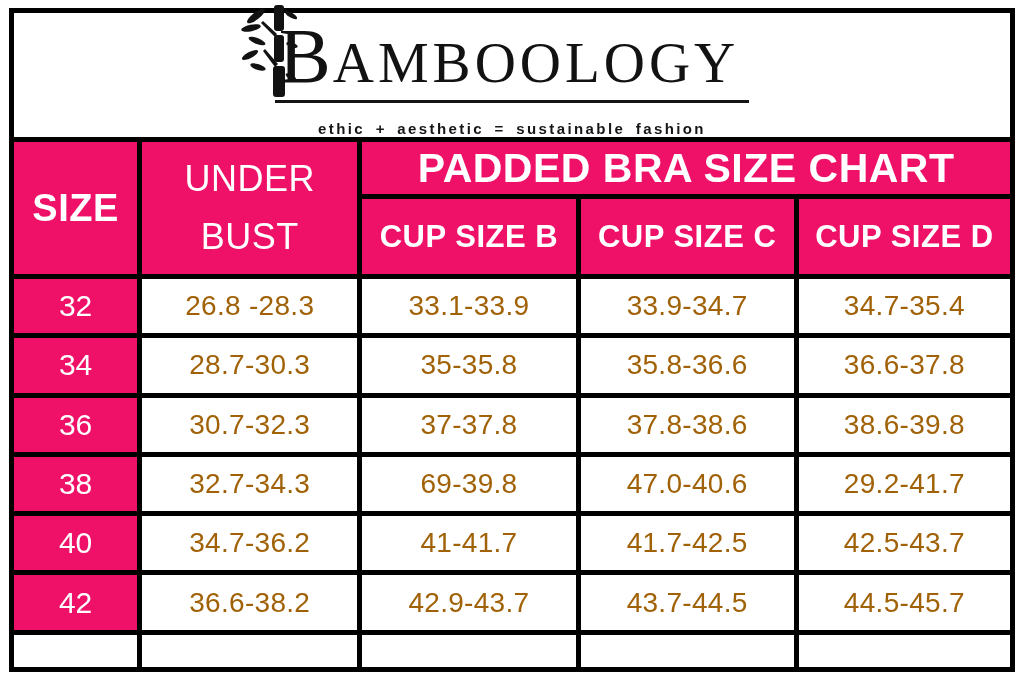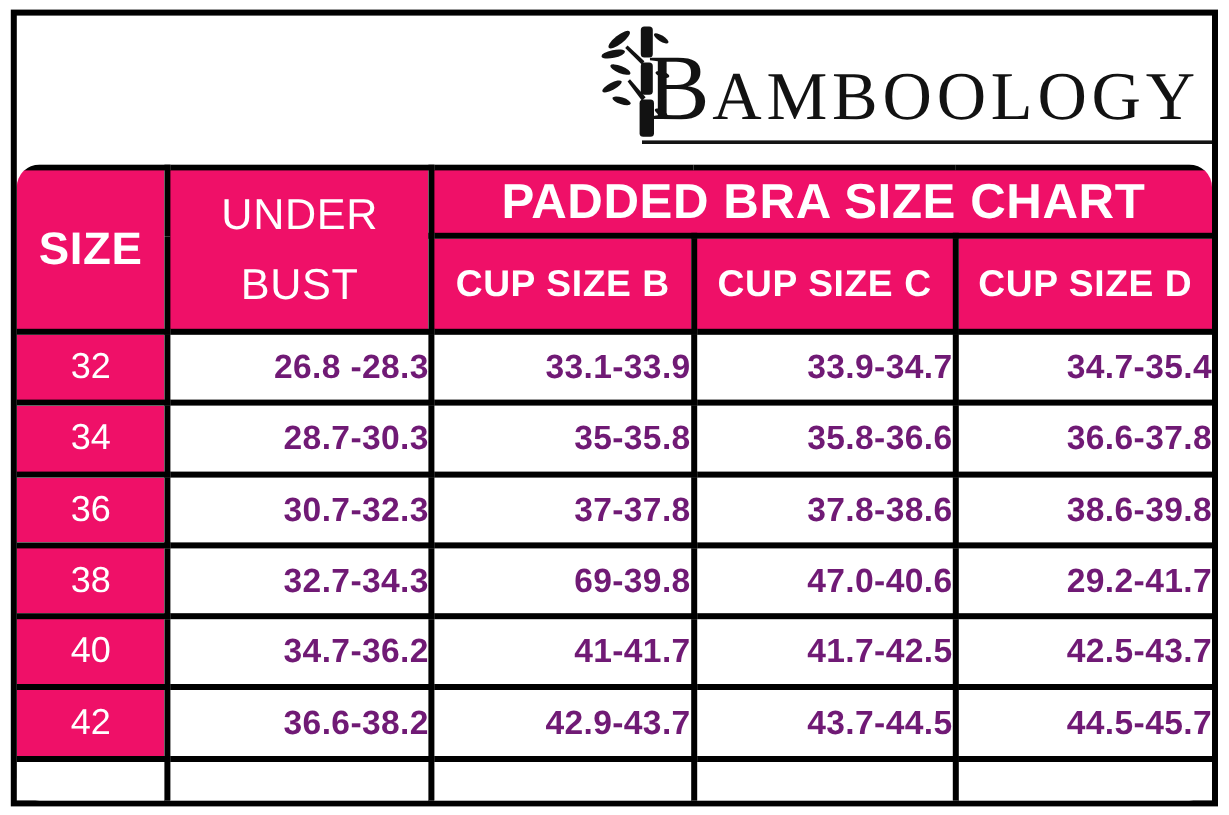--- a/index.html
+++ b/index.html
@@ -11,21 +11,21 @@
   .page { box-sizing: border-box; width: 1024px; height: 679px; padding: 8px 9px 7px 9px; background: #fff; }
   .frame {
     box-sizing: border-box; width: 100%; height: 100%;
     border: 5px solid #000; background: #fff;
     display: flex; flex-direction: column;
   }
 
   
   .logo-block {
     flex: 0 0 120px;
-    display: flex; align-items: center; justify-content: flex-end;
+    display: flex; flex-direction: column; align-items: center; justify-content: space-between;
     padding-top: 4px;
   }
   .brand-wrap {
     position: relative; display: inline-block;
     padding: 0 10px 5px 4px;
     border-bottom: 3px solid #141414;
   }
   .brand-name {
     font-family: "Liberation Serif", serif;
     font-size: 57px; line-height: 1; letter-spacing: 4px;
@@ -35,21 +35,21 @@
   .bamboo-icon { position: absolute; left: -34px; top: -16px; width: 58px; height: 100px; }
   .bamboo-icon svg { display: block; }
   .tagline {
     margin-top: 7px;
     font-size: 15px; font-weight: bold;
     letter-spacing: 2.4px; word-spacing: 4px;
     color: #161616; white-space: nowrap;
   }
 
   
-  .table-wrap { flex: 1 1 auto; overflow: hidden; border-radius: 19px; }
+  .table-wrap { flex: 1 1 auto; overflow: hidden; }
   table.size-table {
     border-collapse: collapse; table-layout: fixed;
     width: calc(100% + 10px); height: calc(100% + 6px);
     margin-left: -5px;
   }
   .size-table th, .size-table td {
     box-sizing: border-box;
     border: 5px solid #000;
     text-align: center; vertical-align: middle;
     padding: 0; overflow: hidden;
@@ -60,21 +60,21 @@
   thead tr.hr1 { height: 57px; }
   thead tr.hr2 { height: 80px; }
   .h-size  { font-size: 38px; font-weight: bold; vertical-align: top; padding-top: 16px; letter-spacing: 0.5px; }
   .h-ub    { font-size: 36px; font-weight: normal; vertical-align: top; padding-top: 12px; line-height: 1.62; letter-spacing: 0.5px; }
   .h-title { font-size: 41px; font-weight: bold; letter-spacing: 0.5px; }
   .h-cup   { font-size: 31px; font-weight: bold; letter-spacing: 0.5px; }
 
   tbody tr.data-row { height: 59px; }
   tbody tr.empty-row { height: 38px; }
   td.size-cell { font-weight: normal; font-size: 30px; }
-  td.val { font-weight: bold; font-size: 28px; color: #701a75; letter-spacing: 0.3px; text-align: right; }
+  td.val { font-weight: normal; font-size: 28px; color: #a16207; letter-spacing: 0.3px; }
 </style>
 </head>
 <body>
 
 <div class="page">
   <div class="frame">
 
     <header class="logo-block">
       <div class="brand-wrap">
         <span class="bamboo-icon">
@@ -89,20 +89,21 @@
             <ellipse cx="16" cy="40" rx="9" ry="3.0" transform="rotate(22 16 40)"></ellipse>
             <ellipse cx="9" cy="54" rx="9" ry="3.0" transform="rotate(-28 9 54)"></ellipse>
             <ellipse cx="17" cy="66" rx="8" ry="2.8" transform="rotate(18 17 66)"></ellipse>
             <ellipse cx="50" cy="14" rx="7" ry="2.5" transform="rotate(32 50 14)"></ellipse>
             <ellipse cx="51" cy="44" rx="6" ry="2.4" transform="rotate(18 51 44)"></ellipse>
             <ellipse cx="50" cy="76" rx="6" ry="2.4" transform="rotate(30 50 76)"></ellipse>
           </svg>
         </span>
         <span class="brand-name"><span class="brand-initial">B</span><span>AMBOOLOGY</span></span>
       </div>
+      <div class="tagline">ethic + aesthetic = sustainable fashion</div>
     </header>
 
     <div class="table-wrap">
       <table class="size-table">
         <colgroup>
           <col style="width:12.8%">
           <col style="width:22.0%">
           <col style="width:21.8%">
           <col style="width:21.8%">
           <col style="width:21.6%">

